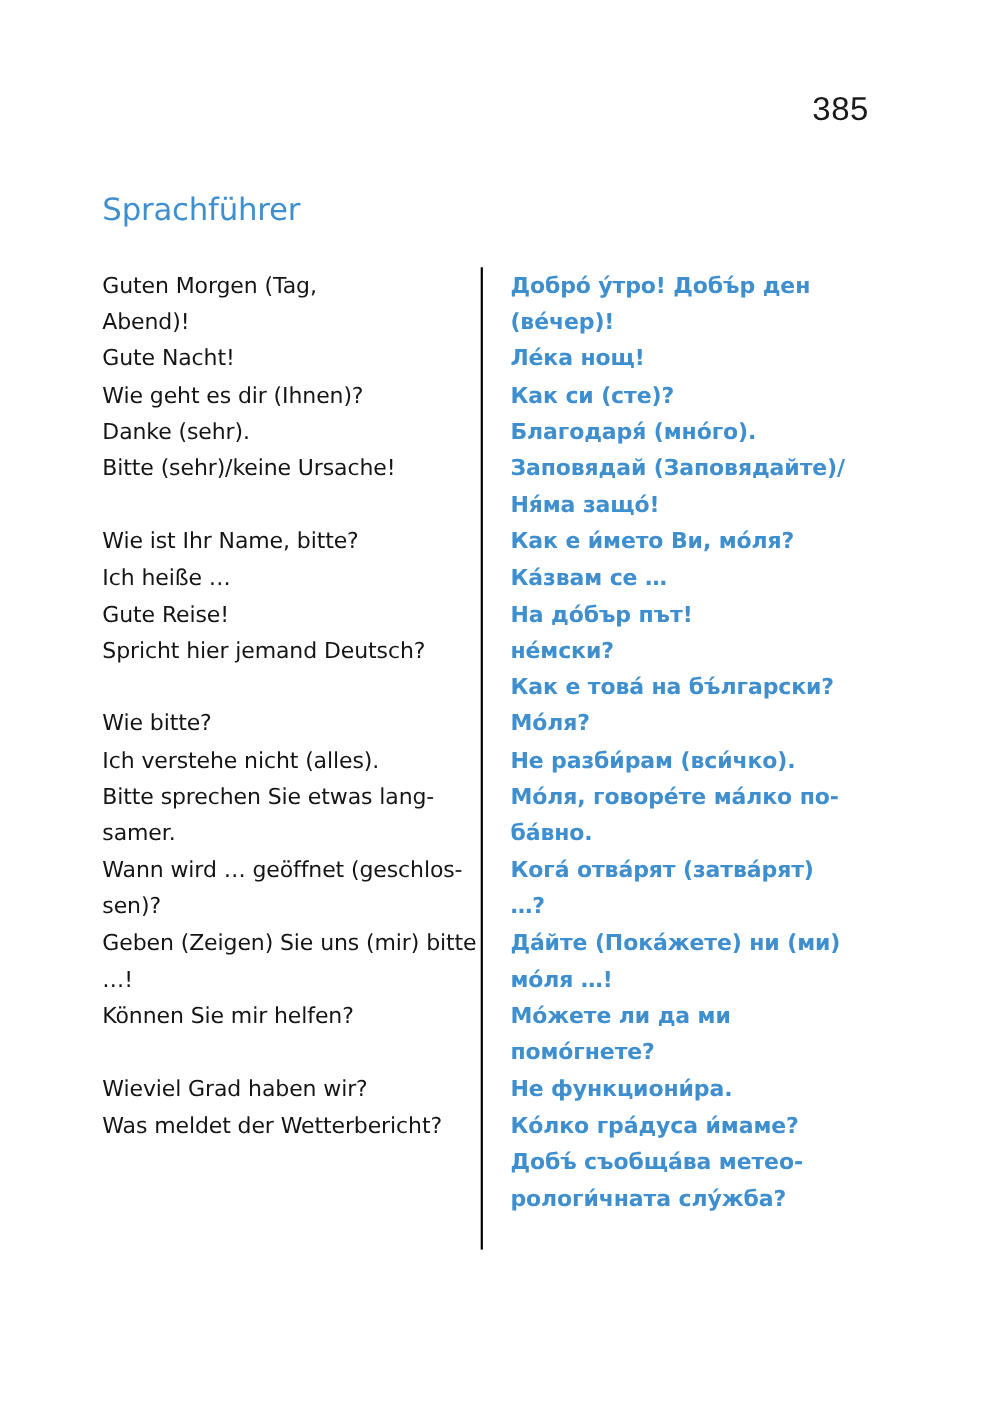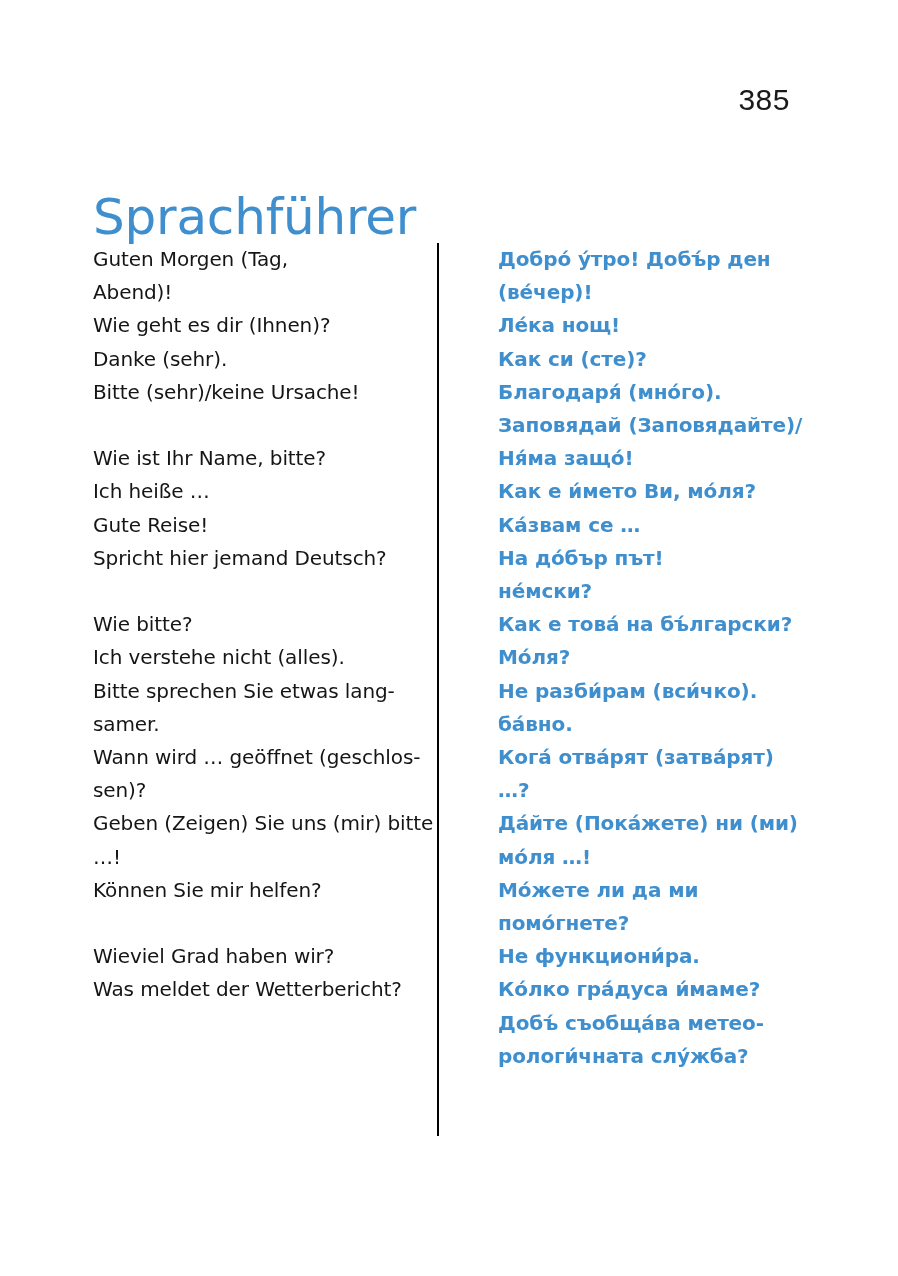--- a/index.html
+++ b/index.html
@@ -32,21 +32,21 @@
     color: #1a1a1a;
     letter-spacing: 0.5px;
   }
 
   
   .chapter-title {
     position: absolute;
     left: 93px;
     top: 158px;
     font-family: "DejaVu Sans", "Liberation Sans", sans-serif;
-    font-size: 50px;
+    font-size: 28px;
     font-weight: 400;
     color: #3f8fce;
     letter-spacing: -0.2px;
     line-height: 1;
   }
 
   
   .columns {
     position: absolute;
     left: 93px;
@@ -68,21 +68,20 @@
     position: absolute;
     top: 0;
   }
   .col-de {
     left: 0px;
     width: 336px;
   }
   .col-bg {
     left: 371px;
     width: 341px;
-    margin-left: 34px;
   }
 
   .line {
     font-size: 20px;
     line-height: 33.2px;
     white-space: pre;
   }
 
   .col-de .line {
     color: #151515;
@@ -111,20 +110,21 @@
 
   <h1 class="chapter-title">Sprachführer</h1>
 
   <div class="columns">
 
     <div class="divider"></div>
 
     <div class="col col-de">
         <div class="line">Guten Morgen (Tag,</div>
         <div class="line">Abend)!</div>
+        <div class="line">Gute Nacht!</div>
         <div class="line">Wie geht es dir (Ihnen)?</div>
         <div class="line">Danke (sehr).</div>
         <div class="line">Bitte (sehr)/keine Ursache!</div>
         <div class="line blank">&nbsp;</div>
         <div class="line">Wie ist Ihr Name, bitte?</div>
         <div class="line">Ich heiße …</div>
         <div class="line">Gute Reise!</div>
         <div class="line">Spricht hier jemand Deutsch?</div>
         <div class="line blank">&nbsp;</div>
         <div class="line">Wie bitte?</div>
@@ -149,20 +149,21 @@
         <div class="line">Благодаря́ (мно́го).</div>
         <div class="line">Заповядай (Заповядайте)/</div>
         <div class="line">Ня́ма защо́!</div>
         <div class="line">Как е и́мето Ви, мо́ля?</div>
         <div class="line">Ка́звам се …</div>
         <div class="line">На до́бър път!</div>
         <div class="line">не́мски?</div>
         <div class="line">Как е това́ на бъ́лгарски?</div>
         <div class="line">Мо́ля?</div>
         <div class="line">Не разби́рам (вси́чко).</div>
+        <div class="line">Мо́ля, говоре́те ма́лко по-</div>
         <div class="line">ба́вно.</div>
         <div class="line">Кога́ отва́рят (затва́рят)</div>
         <div class="line">…?</div>
         <div class="line">Да́йте (Пока́жете) ни (ми)</div>
         <div class="line">мо́ля …!</div>
         <div class="line">Мо́жете ли да ми</div>
         <div class="line">помо́гнете?</div>
         <div class="line">Не функциони́ра.</div>
         <div class="line">Ко́лко гра́дуса и́маме?</div>
         <div class="line">Добъ́ съобща́ва метео-</div>

